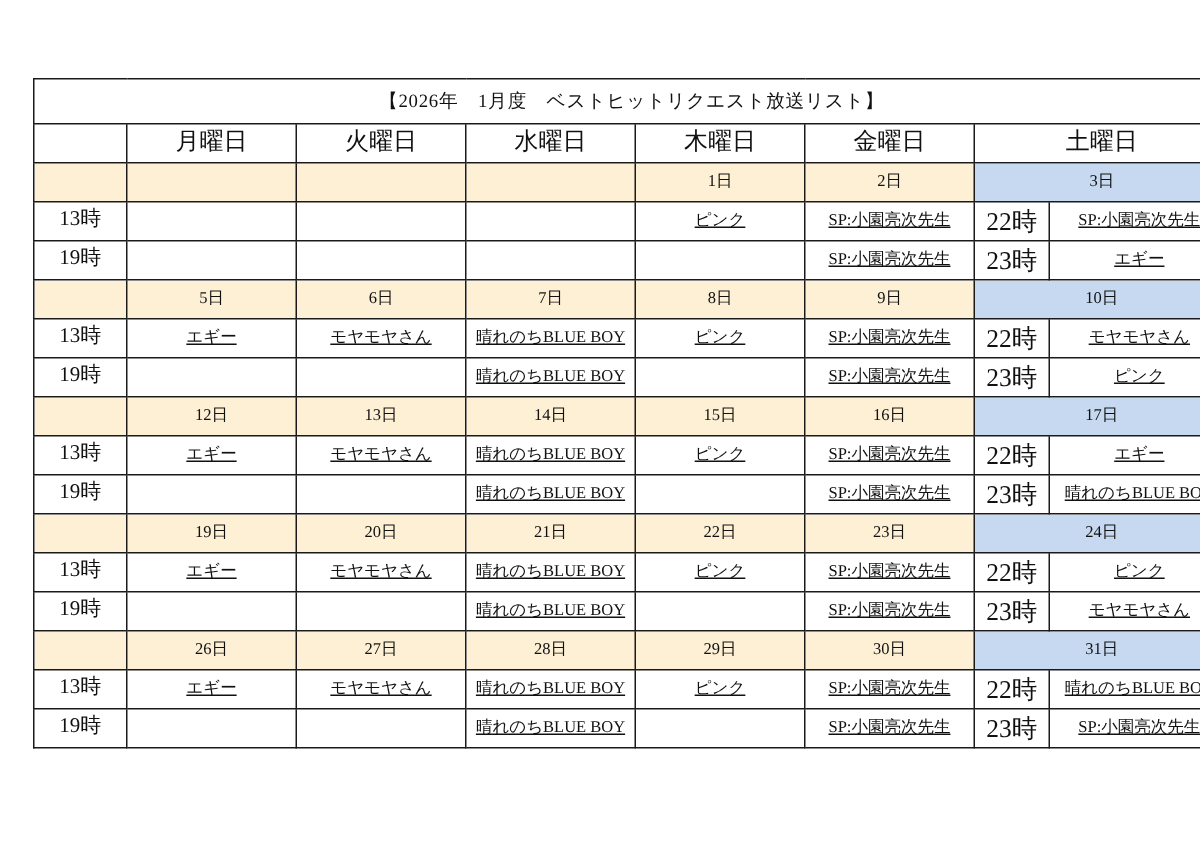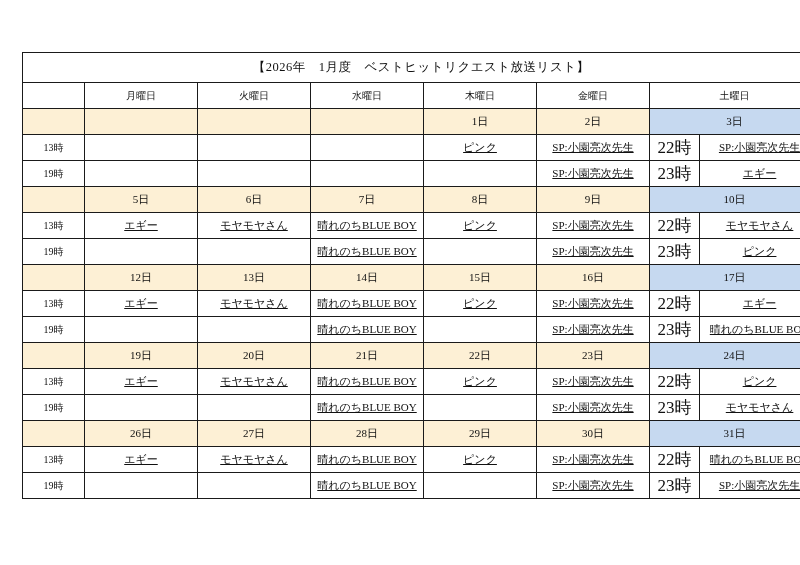--- a/index.html
+++ b/index.html
@@ -41,33 +41,33 @@
   }
   
   .title-cell {
     height: 29px !important;
     font-size: 12.5px;
     letter-spacing: 0.5px;
   }
   
   .wd-head td {
     height: 30px;
-    font-size: 10px;
+    font-size: 16px;
   }
   
   col.c-time { width: 62px; }
   col.c-day  { width: 113px; }
   col.c-satt { width: 50px; }
   col.c-satd { width: 120px; }
 
   .date-row td { font-size: 11px; margin-top: 41px; }
   .bg-cream { background: #fdf0d5; }
   .bg-blue  { background: #c6d9f0; }
 
-  .time-cell { font-size: 10px; }
+  .time-cell { font-size: 14px; }
   .prog { font-size: 11px; text-decoration: underline; }
   .sat-time { font-size: 17px; }
 </style>
 </head>
 <body>
 
 <div class="page">
   <table class="schedule">
     <colgroup>
       <col class="c-time">

